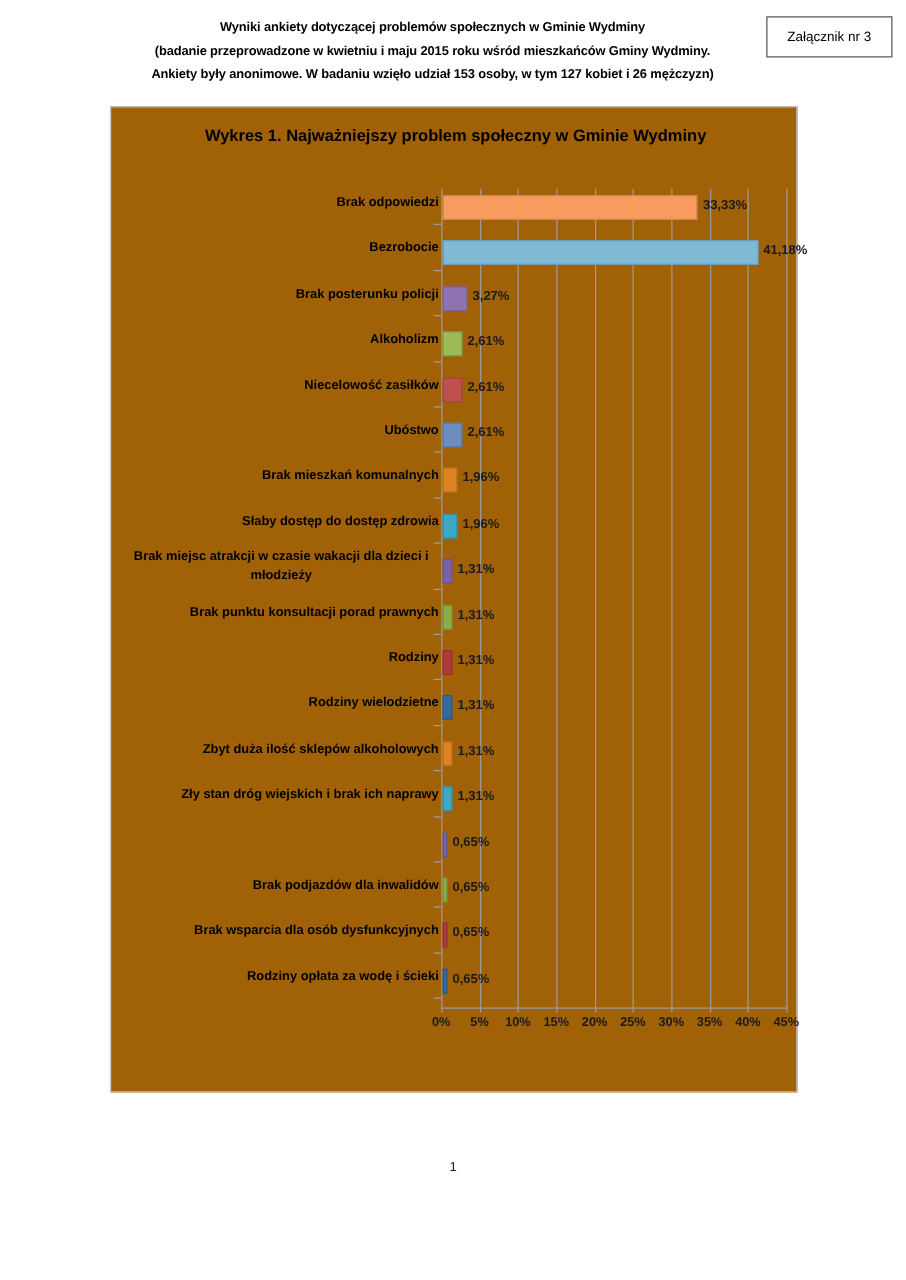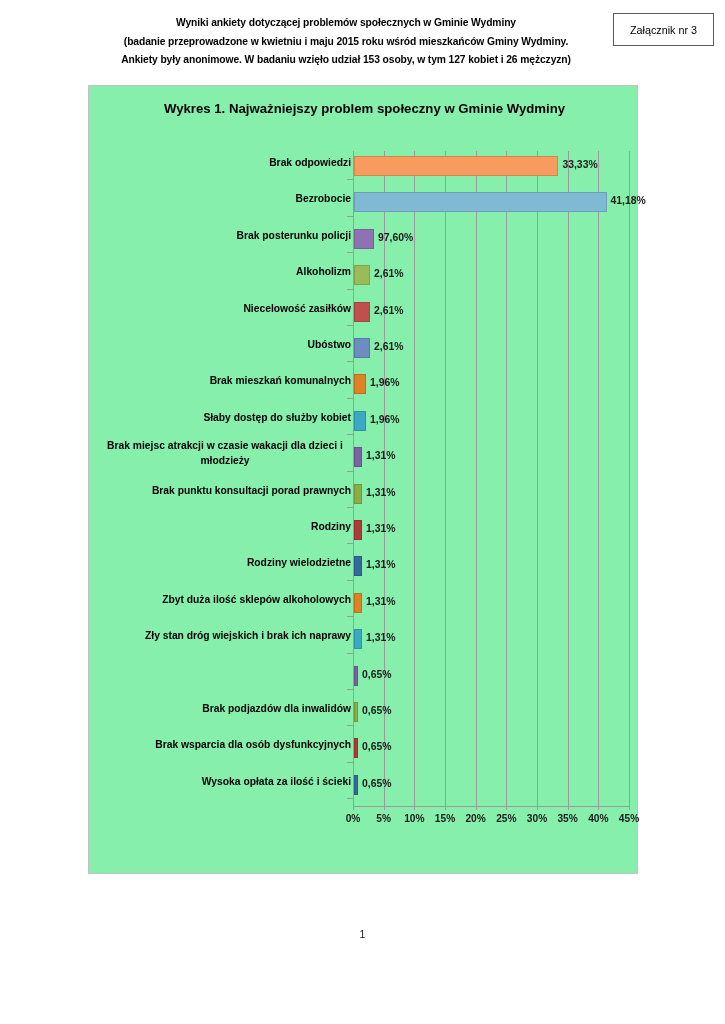--- a/index.html
+++ b/index.html
@@ -58,21 +58,21 @@
 
   
   #chart-frame {
     position: absolute;
     left: 88px;
     top: 85px;
     width: 550px;
     height: 789px;
     border: 1px solid #c3c3c3;
     box-sizing: border-box;
-    background: #86efac;
+    background: #a16207;
   }
 
   #chart-title {
     position: absolute;
     left: 48px;
     top: 12px;
     width: 455px;
     text-align: center;
     font-size: 13.2px;
     font-weight: bold;
@@ -248,21 +248,21 @@
       <div class="cat-tick" style="top: 129.8px;"></div>
       <div class="bar-row" style="top: 101.4px;">
         <div class="cat-label" style="top: 5px;">Bezrobocie</div>
         <div class="bar" style="width: 252.571px; top: 5px; height: 20px; background: rgb(127, 185, 212);"></div>
         <div class="bar-value" style="left: 521.571px; top: 8px;">41,18%</div>
       </div>
       <div class="cat-tick" style="top: 166.2px;"></div>
       <div class="bar-row" style="top: 137.8px;">
         <div class="cat-label" style="top: 5px;">Brak posterunku policji</div>
         <div class="bar" style="width: 20.056px; top: 5px; height: 20px; background: rgb(142, 114, 177);"></div>
-        <div class="bar-value" style="left: 289.056px; top: 8px;">97,60%</div>
+        <div class="bar-value" style="left: 289.056px; top: 8px;">3,27%</div>
       </div>
       <div class="cat-tick" style="top: 202.6px;"></div>
       <div class="bar-row" style="top: 174.2px;">
         <div class="cat-label" style="top: 5px;">Alkoholizm</div>
         <div class="bar" style="width: 16.008px; top: 5px; height: 20px; background: rgb(155, 187, 89);"></div>
         <div class="bar-value" style="left: 285.008px; top: 8px;">2,61%</div>
       </div>
       <div class="cat-tick" style="top: 239px;"></div>
       <div class="bar-row" style="top: 210.6px;">
         <div class="cat-label" style="top: 5px;">Niecelowość zasiłków</div>
@@ -276,21 +276,21 @@
         <div class="bar-value" style="left: 285.008px; top: 8px;">2,61%</div>
       </div>
       <div class="cat-tick" style="top: 311.8px;"></div>
       <div class="bar-row" style="top: 283.4px;">
         <div class="cat-label" style="top: 5px;">Brak mieszkań komunalnych</div>
         <div class="bar" style="width: 12.0213px; top: 5px; height: 20px; background: rgb(224, 129, 36);"></div>
         <div class="bar-value" style="left: 281.021px; top: 8px;">1,96%</div>
       </div>
       <div class="cat-tick" style="top: 348.2px;"></div>
       <div class="bar-row" style="top: 319.8px;">
-        <div class="cat-label" style="top: 5px;">Słaby dostęp do służby kobiet</div>
+        <div class="cat-label" style="top: 5px;">Słaby dostęp do dostęp zdrowia</div>
         <div class="bar" style="width: 12.0213px; top: 5px; height: 20px; background: rgb(59, 169, 196);"></div>
         <div class="bar-value" style="left: 281.021px; top: 8px;">1,96%</div>
       </div>
       <div class="cat-tick" style="top: 384.6px;"></div>
       <div class="bar-row" style="top: 356.2px;">
         <div class="cat-label two-line" style="top: -3px; width: 252px; right: 288px;">Brak miejsc atrakcji w czasie wakacji dla dzieci i młodzieży</div>
         <div class="bar" style="width: 8.03467px; top: 5px; height: 20px; background: rgb(124, 98, 165);"></div>
         <div class="bar-value" style="left: 277.035px; top: 8px;">1,31%</div>
       </div>
       <div class="cat-tick" style="top: 421px;"></div>
@@ -335,21 +335,21 @@
         <div class="bar-value" style="left: 272.987px; top: 8px;">0,65%</div>
       </div>
       <div class="cat-tick" style="top: 675.8px;"></div>
       <div class="bar-row" style="top: 647.4px;">
         <div class="cat-label" style="top: 5px;">Brak wsparcia dla osób dysfunkcyjnych</div>
         <div class="bar" style="width: 3.98667px; top: 5px; height: 20px; background: rgb(176, 58, 56);"></div>
         <div class="bar-value" style="left: 272.987px; top: 8px;">0,65%</div>
       </div>
       <div class="cat-tick" style="top: 712.2px;"></div>
       <div class="bar-row" style="top: 683.8px;">
-        <div class="cat-label" style="top: 5px;">Wysoka opłata za ilość i ścieki</div>
+        <div class="cat-label" style="top: 5px;">Rodziny opłata za wodę i ścieki</div>
         <div class="bar" style="width: 3.98667px; top: 5px; height: 20px; background: rgb(52, 105, 158);"></div>
         <div class="bar-value" style="left: 272.987px; top: 8px;">0,65%</div>
       </div>
     </div>
 
 </div>
 
 <div id="page-number">1</div>
 
 </body></html>

